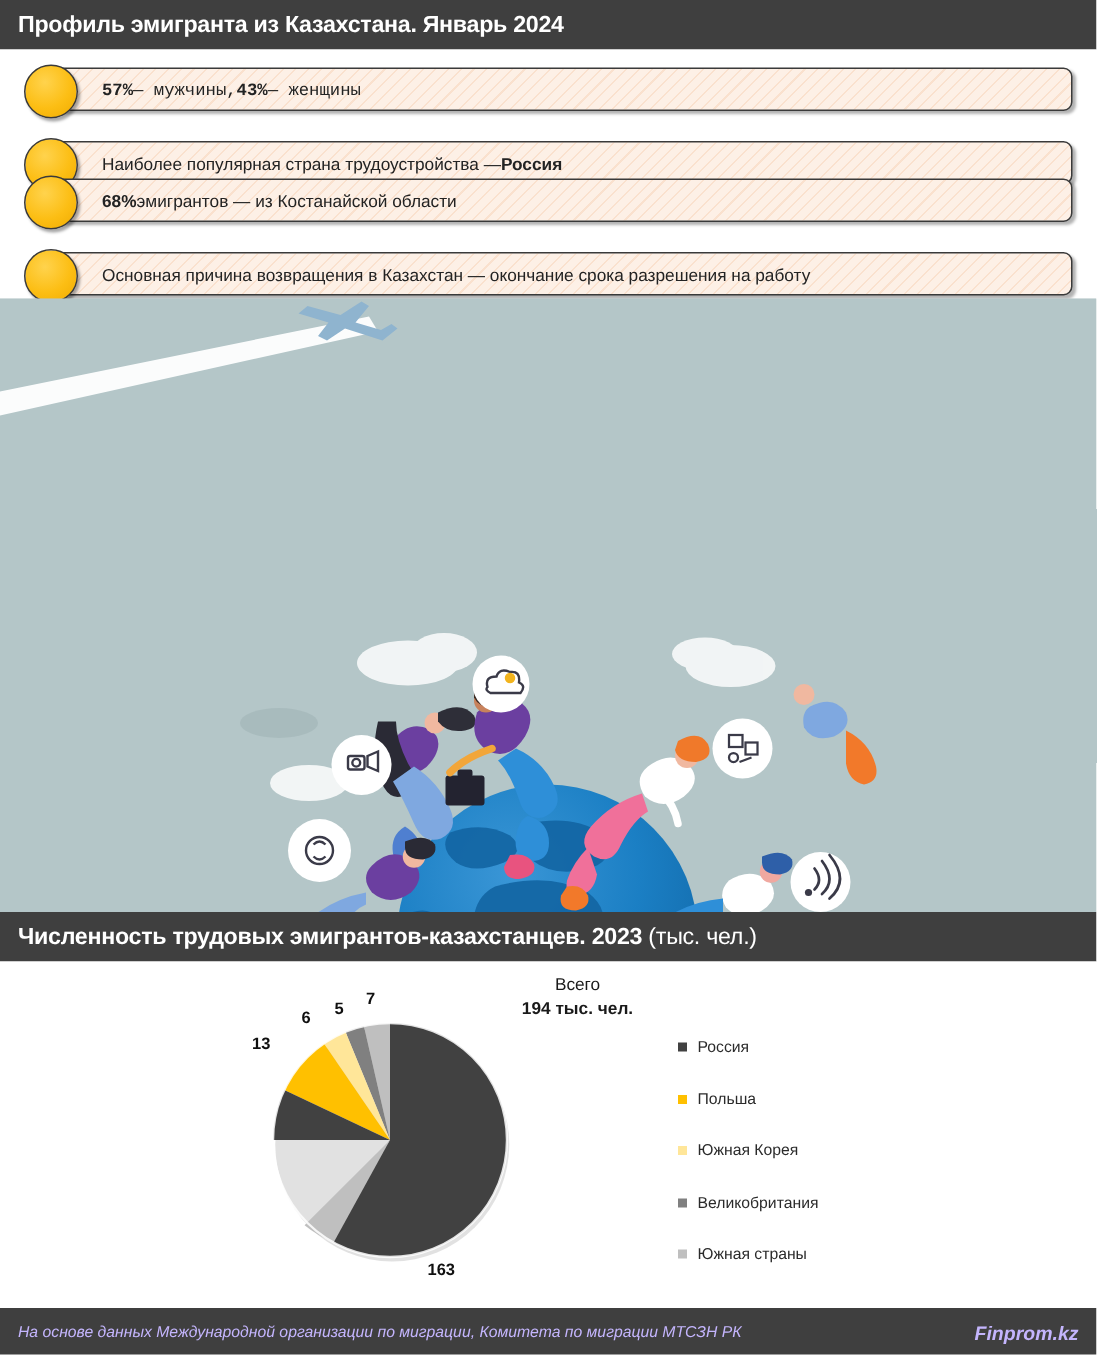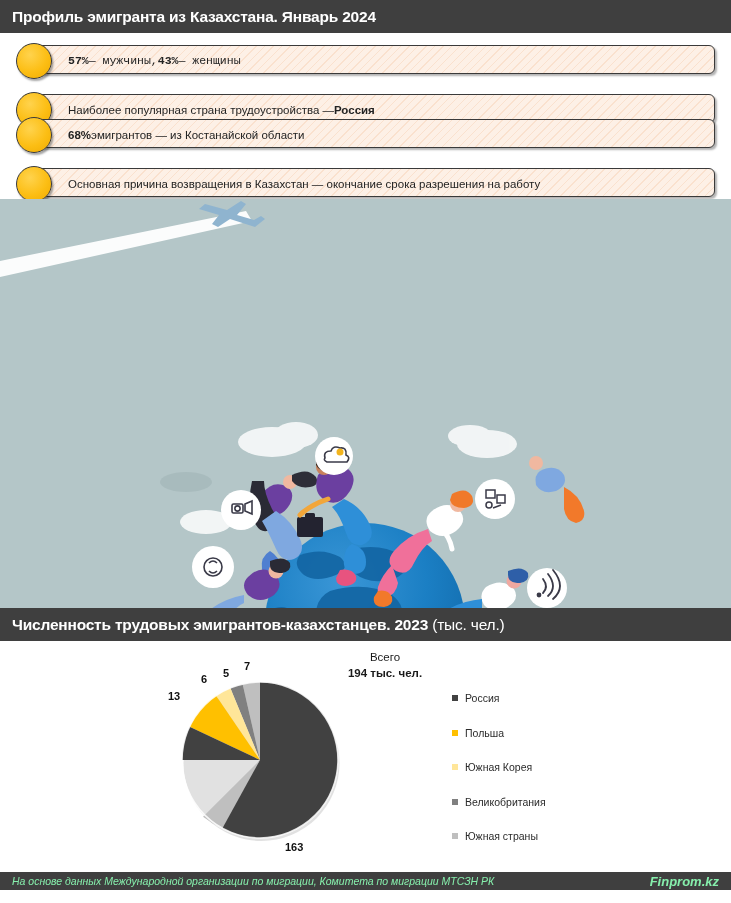--- a/index.html
+++ b/index.html
@@ -76,22 +76,22 @@
   }
   #total-note .big{font-weight:bold;}
 
   #legend{position:absolute;left:452px;top:40px;width:230px;}
   .legend-item{display:flex;align-items:center;height:34.5px;}
   .legend-swatch{width:6px;height:6px;margin-right:7px;flex:0 0 auto;}
   .legend-label{font-size:10.5px;color:#2b2b2b;white-space:nowrap;}
 
   
   #footer{
-    position:absolute;left:0;top:872px;width:731px;height:18px;
-    background:#3f3f3f;color:#86efac;display:flex;align-items:center;
+    position:absolute;left:0;top:872px;width:731px;height:32px;
+    background:#3f3f3f;color:#c4b5fd;display:flex;align-items:center;
     justify-content:space-between;padding:0 12px;box-sizing:border-box;
   }
   #footer-source{font-size:10.5px;font-style:italic;}
   #footer-brand{font-size:13px;font-style:italic;font-weight:bold;}
 </style>
 </head>
 <body>
 
 <div class="page">
 

